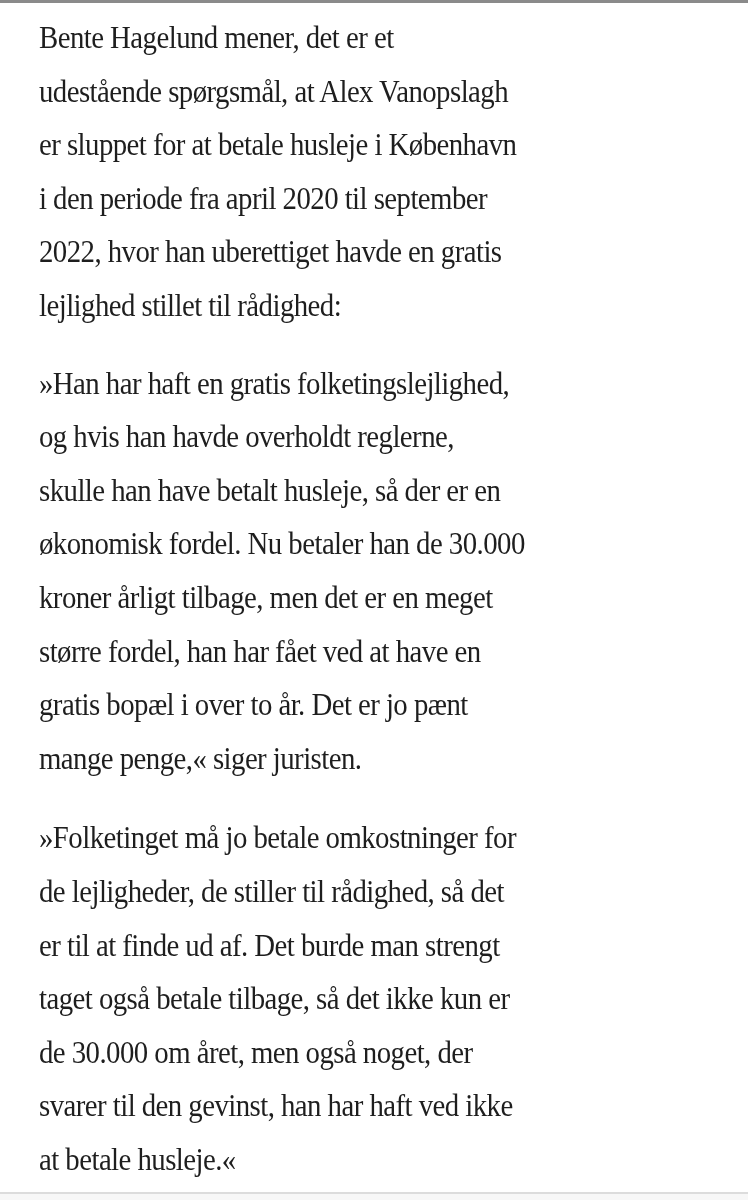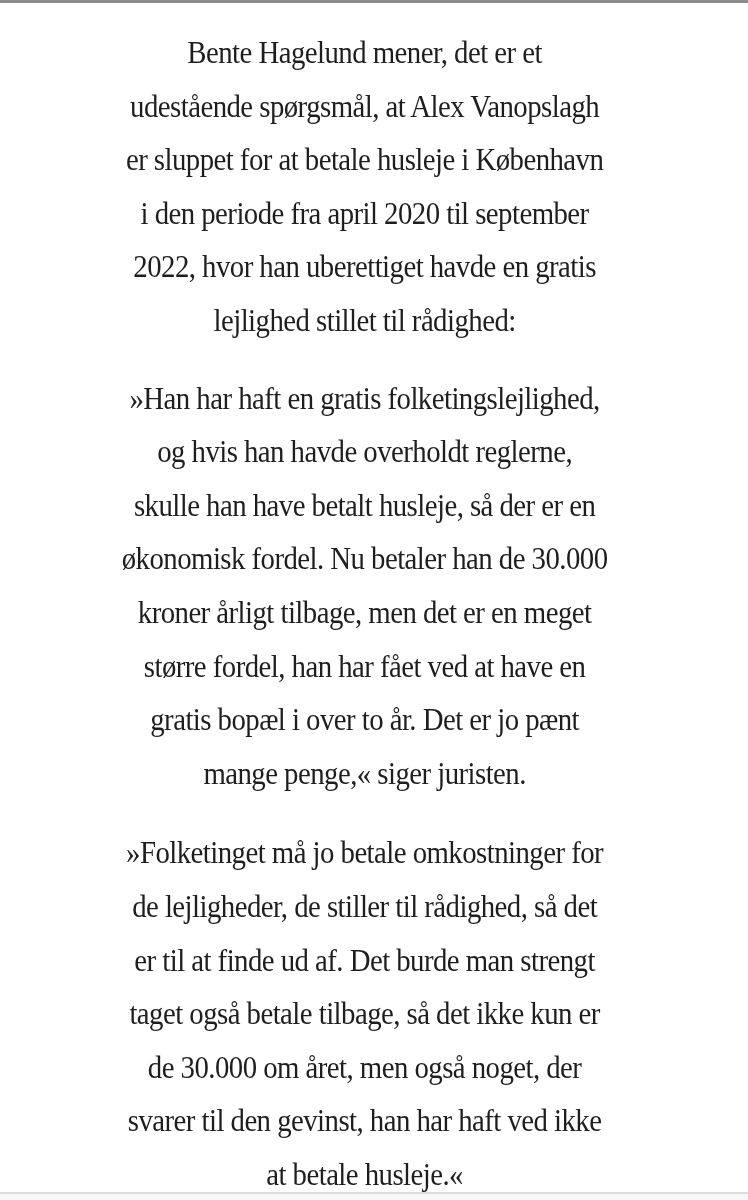--- a/index.html
+++ b/index.html
@@ -13,26 +13,25 @@
       color: #1e1e1e;
     }
     .top-bar {
       position: absolute; left: 0; top: 0; width: 748px; height: 3px;
       background: #8a8a8a;
     }
     .article {
       position: absolute; left: 38px; top: 10px; width: 700px;
     }
     .para {
-      margin: 16px;
+      margin: 1px;
       font-size: 31px;
       line-height: 53.6px;
       letter-spacing: -0.6px;
       transform-origin: left top;
-      text-align: center;
     }
     .line { display: block; white-space: nowrap; transform: scaleX(0.93); transform-origin: left center; }
     .p1 { margin-bottom: 24px; }
     .p2 { margin-bottom: 26px; }
     .bottom-divider {
       position: absolute; left: 0; top: 1192px; width: 748px; height: 2px;
       background: #dcdcdc;
     }
     .bottom-strip {
       position: absolute; left: 0; top: 1194px; width: 748px; height: 6px;

